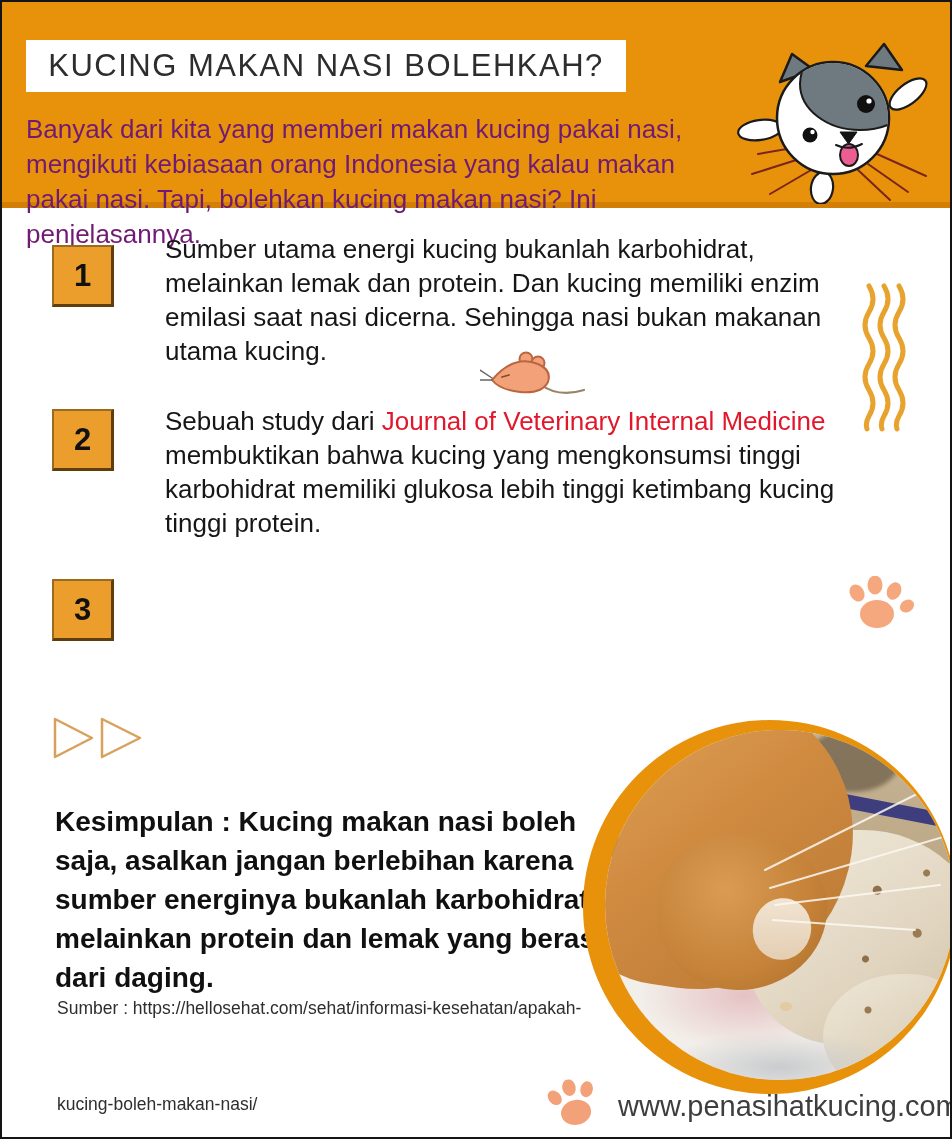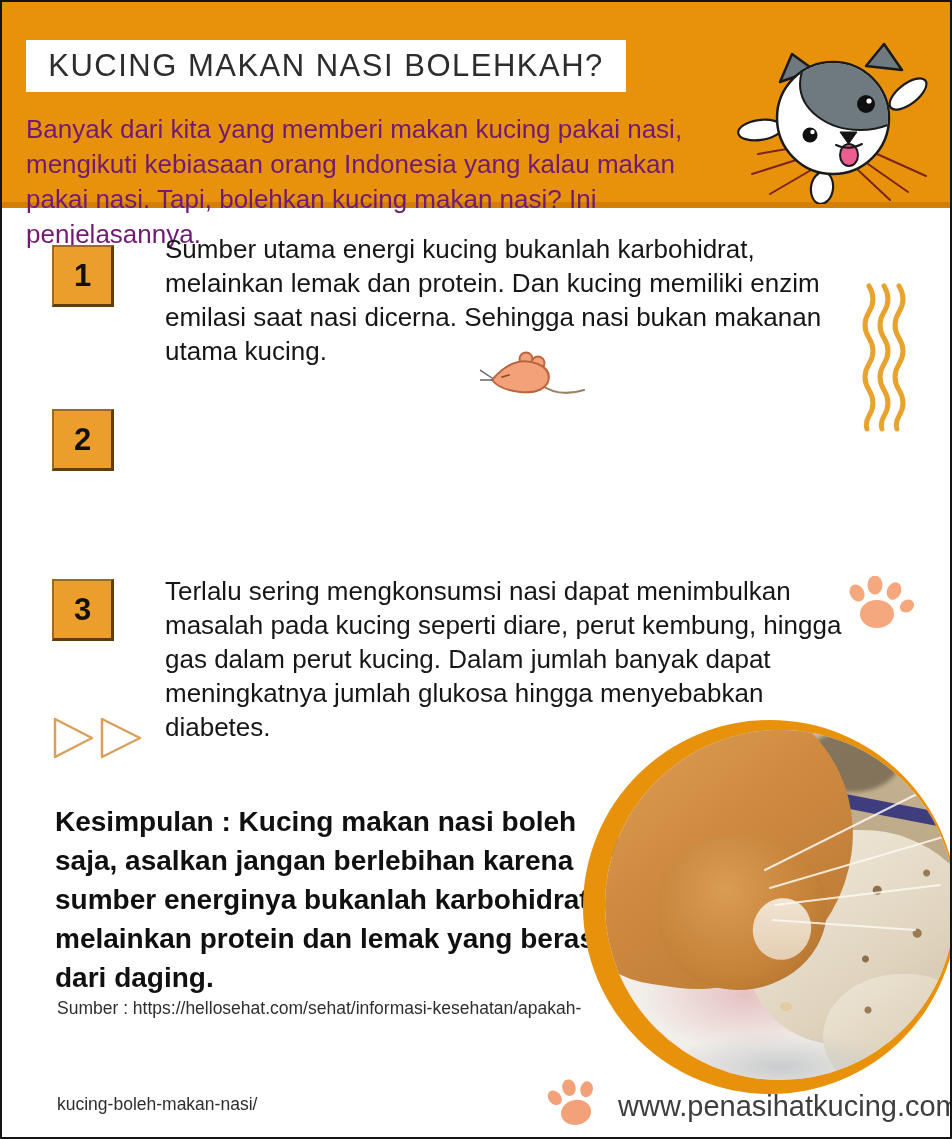--- a/index.html
+++ b/index.html
@@ -203,25 +203,25 @@
   </svg>
 
   <div class="badge badge-1">
     <span>1</span>
   </div>
   <p class="ptext ptext-1"><span>Sumber utama energi kucing bukanlah karbohidrat, melainkan lemak dan protein. Dan kucing memiliki enzim emilasi saat nasi dicerna. Sehingga nasi bukan makanan utama kucing.</span><span class="red"></span><span></span></p>
 
   <div class="badge badge-2">
     <span>2</span>
   </div>
+  <p class="ptext ptext-2"><span>Sebuah study dari </span><span class="red">Journal of Veterinary Internal Medicine</span><span> membuktikan bahwa kucing yang mengkonsumsi tinggi karbohidrat memiliki glukosa lebih tinggi ketimbang kucing tinggi protein.</span></p>
 
   <div class="badge badge-3">
     <span>3</span>
   </div>
-  <p class="ptext ptext-3"><span>Terlalu sering mengkonsumsi nasi dapat menimbulkan masalah pada kucing seperti diare, perut kembung, hingga gas dalam perut kucing. Dalam jumlah banyak dapat meningkatnya jumlah glukosa hingga menyebabkan diabetes.</span><span class="red"></span><span></span></p>
 
   <div class="conclusion">Kesimpulan : Kucing makan nasi boleh saja, asalkan jangan berlebihan karena sumber energinya bukanlah karbohidrat, melainkan protein dan lemak yang berasal dari daging.</div>
   <div class="source-line source-1">Sumber : https://hellosehat.com/sehat/informasi-kesehatan/apakah-</div>
   <div class="source-line source-2">kucing-boleh-makan-nasi/</div>
 
   <div class="photo-wrap">
     <div class="ring"></div>
     <div class="photo">
       <div class="ph-beige"></div>
       <div class="ph-dark-blob"></div>

